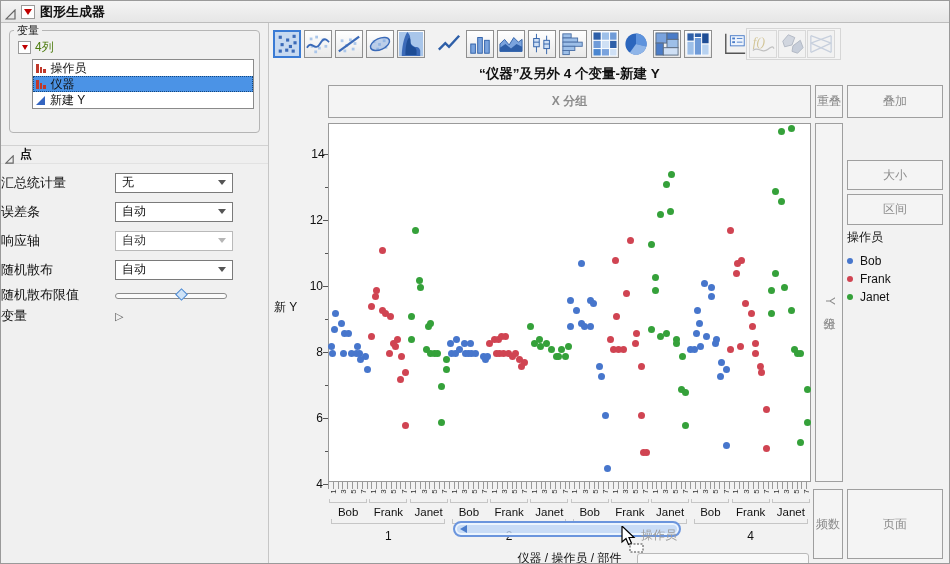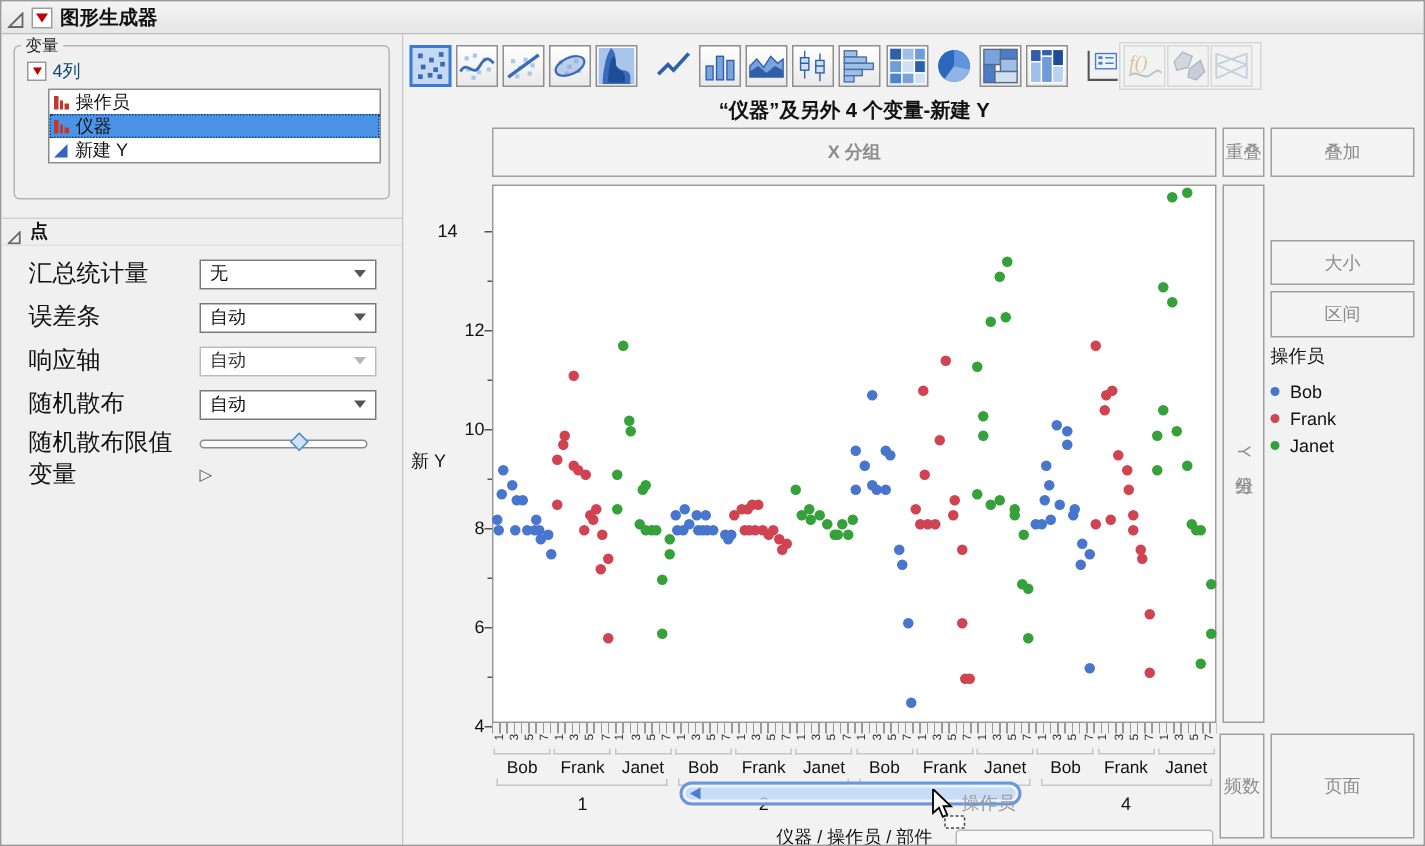--- a/index.html
+++ b/index.html
@@ -12,32 +12,32 @@
   .redtri-btn{width:14px;height:14px;background:#fff;border:1px solid #9a9a9a;display:inline-flex;align-items:center;justify-content:center;}
   .redtri{width:0;height:0;border-left:4px solid transparent;border-right:4px solid transparent;border-top:6px solid #c00000;}
   .tb-title{font-size:13px;font-weight:bold;color:#111;}
   
   .left{position:absolute;left:0;top:22px;width:268px;bottom:0;background:#f0f0f0;border-right:1px solid #c6c6c6;}
   .btnrow{display:flex;gap:4px;margin:8px 0 5px 10px;}
   .btn{height:20px;background:linear-gradient(#ffffff,#ececec);border:1px solid #8a8a8a;border-radius:2px;font-size:12px;padding:1px 12px;color:#111;display:flex;align-items:center;justify-content:center;}
   fieldset.vars{margin:0 8px 0 8px;border:1px solid #b5b5b5;border-radius:4px;padding:1px 4px 5px 4px;height:110px;}
   fieldset.vars legend{font-size:11px;color:#222;padding:0 3px;}
   .colsrow{display:flex;align-items:center;gap:4px;margin:0 0 3px 4px;}
-  .colsrow .lbl{font-size:12px;color:#0c4a6e;}
+  .colsrow .lbl{font-size:12px;color:#4d7c0f;}
   .varlist{margin-left:18px;width:222px;background:#fff;border:1px solid #8a8a8a;}
   .varitem{height:16px;display:flex;align-items:center;gap:5px;padding-left:3px;font-size:12px;color:#111;}
   .varitem.sel{background:#4b93e6;outline:1px dotted #14487f;outline-offset:-1px;}
   .icon-nom{display:inline-flex;align-items:flex-end;gap:1px;height:10px;}
   .icon-nom i{display:block;width:2.5px;background:#c0392b;}
   .icon-cont{width:0;height:0;border-bottom:9px solid #3465c0;border-left:9px solid transparent;}
   .sec-header{margin-top:12px;height:19px;background:#efefef;border-top:1px solid #d2d2d2;border-bottom:1px solid #e2e2e2;display:flex;align-items:center;gap:6px;padding-left:4px;}
   .sec-header .t{font-size:12px;font-weight:bold;color:#111;}
   .props{padding-top:4px;}
   .prow{display:flex;align-items:center;height:29px;}
-  .prow .plabel{margin-left:18px;width:114px;font-size:16px;color:#111;}
+  .prow .plabel{width:114px;font-size:13px;color:#111;}
   .dropdown{width:118px;height:20px;background:#fff;border:1px solid #7a7a7a;display:flex;align-items:center;justify-content:space-between;padding:0 6px;font-size:12px;color:#111;}
   .dropdown .chev{width:0;height:0;border-left:4px solid transparent;border-right:4px solid transparent;border-top:5px solid #555;}
   .prow.disabled .dropdown{border-color:#b9b9b9;color:#333;}
   .prow.disabled .chev{border-top-color:#b6b6b6;}
   .sliderrow{height:22px;}
   .slider{position:relative;width:112px;height:12px;margin-top:2px;}
   .slider .track{position:absolute;left:0;right:0;top:3px;height:6px;border:1px solid #8a8a8a;border-radius:4px;background:#fbfbfb;}
   .slider .thumb{position:absolute;top:0;width:9px;height:9px;background:#cfe3f7;border:1px solid #4a86d0;transform:rotate(45deg);}
   .expander{font-size:11px;color:#555;}
   
@@ -560,21 +560,21 @@
         <div class="pt" style="left: 439.411px; top: 185.9px; background: rgb(53, 161, 58);"></div>
         <div class="pt" style="left: 458.731px; top: 182.6px; background: rgb(53, 161, 58);"></div>
         <div class="pt" style="left: 461.629px; top: 222.2px; background: rgb(53, 161, 58);"></div>
         <div class="pt" style="left: 465.493px; top: 225.5px; background: rgb(53, 161, 58);"></div>
         <div class="pt" style="left: 468.391px; top: 225.5px; background: rgb(53, 161, 58);"></div>
         <div class="pt" style="left: 474.67px; top: 261.8px; background: rgb(53, 161, 58);"></div>
         <div class="pt" style="left: 468.391px; top: 314.6px; background: rgb(53, 161, 58);"></div>
         <div class="pt" style="left: 474.67px; top: 294.8px; background: rgb(53, 161, 58);"></div>
       </div>
     <div id="yaxis">
-        <div class="ytick" style="left: 10px; top: 124px;">14</div>
+        <div class="ytick" style="left: 36px; top: 124px; text-align: center;">14</div>
         <div class="ymark" style="left: 54px; width: 5px; top: 131px;"></div>
         <div class="ytick" style="left: 28px; top: 190px;">12</div>
         <div class="ymark" style="left: 54px; width: 5px; top: 197px;"></div>
         <div class="ytick" style="left: 28px; top: 256px;">10</div>
         <div class="ymark" style="left: 54px; width: 5px; top: 263px;"></div>
         <div class="ytick" style="left: 28px; top: 322px;">8</div>
         <div class="ymark" style="left: 54px; width: 5px; top: 329px;"></div>
         <div class="ytick" style="left: 28px; top: 388px;">6</div>
         <div class="ymark" style="left: 54px; width: 5px; top: 395px;"></div>
         <div class="ytick" style="left: 28px; top: 454px;">4</div>

